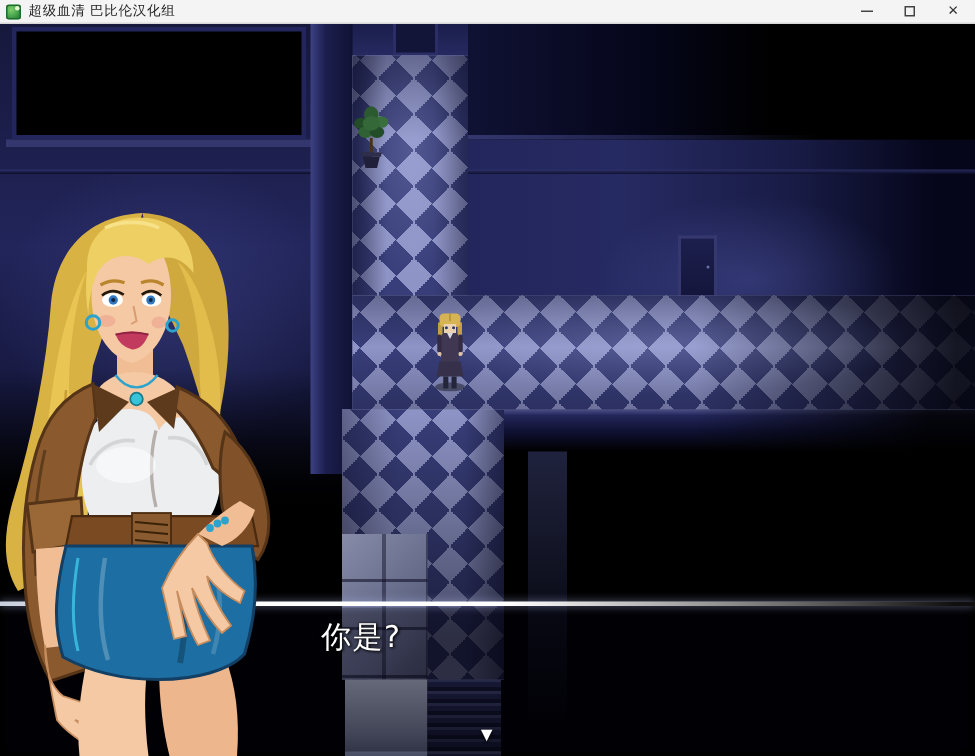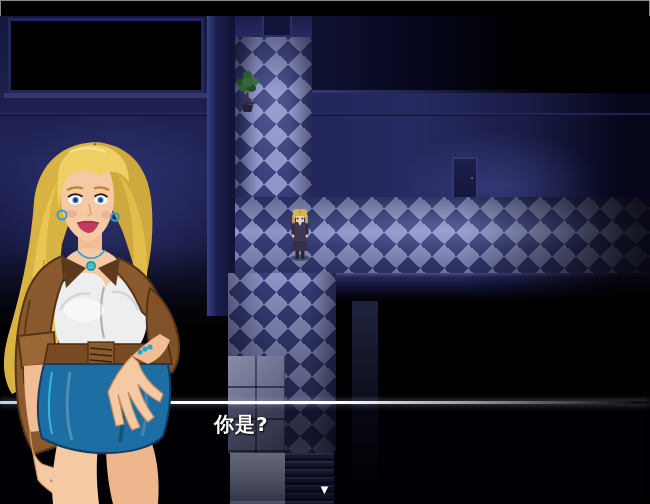--- a/index.html
+++ b/index.html
@@ -52,32 +52,47 @@
   
   .tile-wall{left:228px;top:340px;width:57px;height:97px;background:linear-gradient(135deg,#868ca8,#5a5f7e 70%,#42465e);background-blend-mode:normal;}
   .tile-wall::after{content:"";position:absolute;inset:0;background:repeating-linear-gradient(to bottom, transparent 0 30px, rgba(10,10,30,.55) 30px 32px),repeating-linear-gradient(to right, transparent 0 27px, rgba(10,10,30,.45) 27px 29px);}
   .elevator{left:230px;top:437px;width:55px;height:51px;background:linear-gradient(to bottom,#a2a8ba,#6a6f86 70%,#4a4e64);}
   .stairs{left:285px;top:437px;width:49px;height:51px;background:repeating-linear-gradient(to bottom,#3c406a 0 2px,#23264c 2px 5px,#14162f 5px 8px);}
   .stairs-dim{left:285px;top:437px;width:49px;height:51px;background:linear-gradient(to bottom,transparent,rgba(0,0,0,.5));}
   .side-strip{left:352px;top:285px;width:26px;height:185px;background:linear-gradient(to bottom, rgba(58,63,112,.55), rgba(30,33,64,.35) 60%, transparent);}
   
   .dlg-dim{left:4px;top:389px;width:642px;height:96px;background:rgba(2,2,12,.38);border-radius:4px;z-index:20;}
   .dlg-line{left:0;top:385px;width:650px;height:3px;z-index:21;background:linear-gradient(to right,#c9cede 0%,#ffffff 22%,#ffffff 52%,rgba(255,255,255,.55) 75%,rgba(255,255,255,.06) 98%);box-shadow:0 0 6px rgba(190,200,255,.55);}
-  .dlg-text{left:214px;top:395px;z-index:22;color:#fff;font-family:"DejaVu Sans",sans-serif;font-weight:bold;font-size:20px;letter-spacing:1px;text-shadow:1px 1px 2px rgba(0,0,0,.9),0 0 2px rgba(0,0,0,.8);}
+  .dlg-text{left:214px;top:395px;z-index:22;color:#fff;font-family:"DejaVu Sans",sans-serif;font-weight:normal;font-size:20px;letter-spacing:1px;text-shadow:1px 1px 2px rgba(0,0,0,.9),0 0 2px rgba(0,0,0,.8);}
   .dlg-next{left:318px;top:466px;z-index:22;color:#fff;font-size:13px;text-shadow:0 1px 2px rgba(0,0,0,.9);}
   
   .sprite{left:287px;top:191px;width:26px;height:54px;z-index:10;}
   .plant{left:236px;top:51px;width:23px;height:46px;z-index:9;}
   .portrait{left:0;top:124px;width:192px;height:364px;z-index:30;}
 </style>
 </head>
 <body>
 
 <div class="window">
 
+  <div class="titlebar">
+    <div class="app-icon"></div>
+    <div class="title-text">超级血清 巴比伦汉化组</div>
+    <div class="controls">
+      <div class="ctrl">
+          <div class="glyph-min"></div>
+        </div>
+      <div class="ctrl">
+          <div class="glyph-max"></div>
+        </div>
+      <div class="ctrl">
+          <span class="glyph-close">✕</span>
+        </div>
+    </div>
+  </div>
 
   <div class="game">
 
     <div class="abs left-room"></div>
     <div class="abs room-opening"></div>
     <div class="abs room-sill"></div>
     <div class="abs room-seam"></div>
     <div class="abs room-glow"></div>
     <div class="abs room-fade"></div>
     <div class="abs west-strip"></div>

